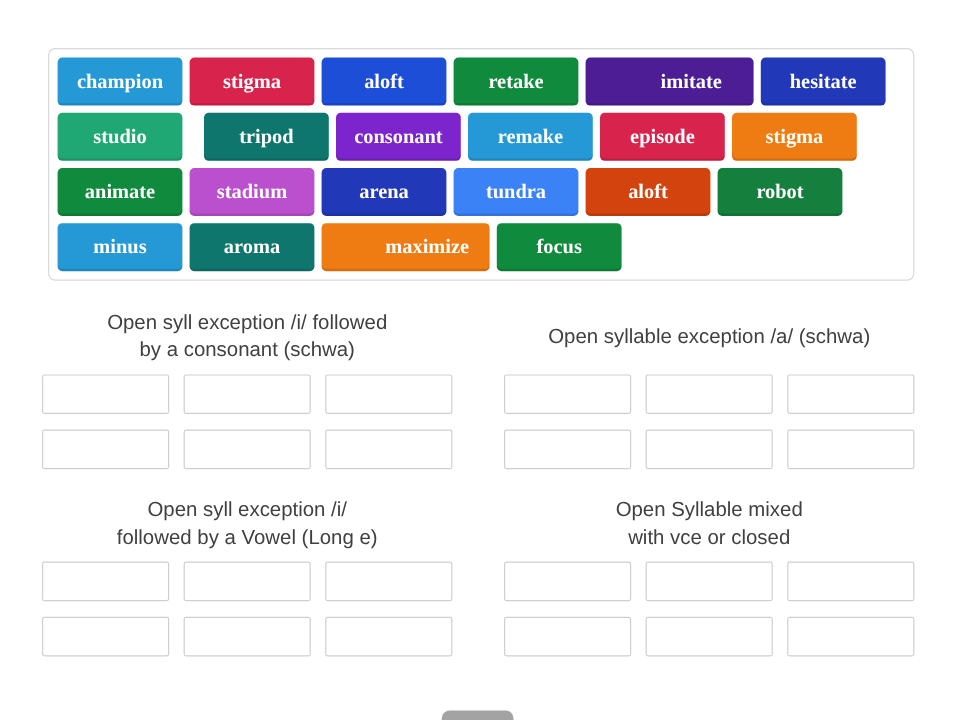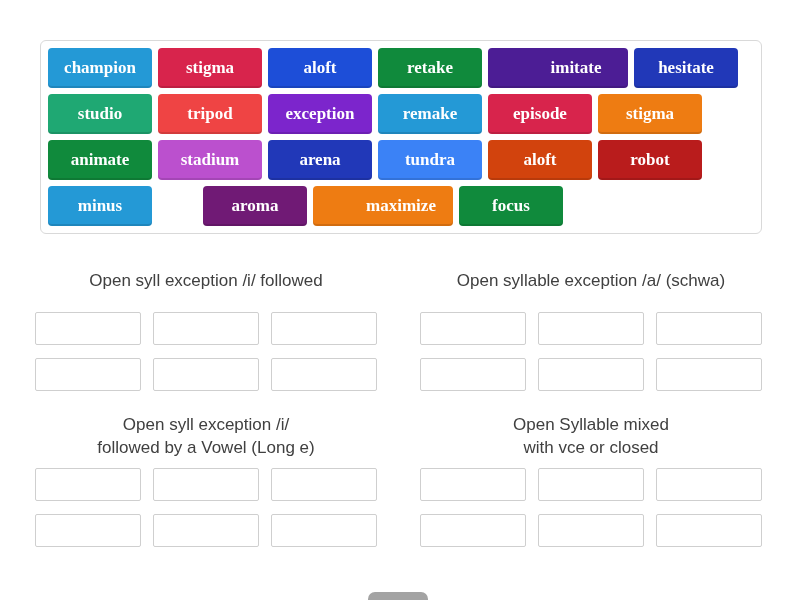--- a/index.html
+++ b/index.html
@@ -76,40 +76,41 @@
 <div id="app">
 
   <div class="tray">
     <div class="tile" style="background-color: rgb(36, 153, 214);">champion</div>
     <div class="tile" style="background-color: rgb(216, 36, 76);">stigma</div>
     <div class="tile" style="background-color: #1d4ed8;">aloft</div>
     <div class="tile" style="background-color: rgb(16, 138, 60);">retake</div>
     <div class="tile" style="background-color: #4c1d95; padding-left: 36px;">imitate</div>
     <div class="tile" style="background-color: rgb(33, 56, 184);">hesitate</div>
     <div class="tile" style="background-color: rgb(31, 168, 115);">studio</div>
-    <div class="tile" style="background-color: #ef4444;">tripod</div>
-    <div class="tile" style="background-color: rgb(124, 37, 204);">exception</div>
+    <div class="tile" style="background-color: #0f766e; margin-left: 12px;">tripod</div>
+    <div class="tile" style="background-color: rgb(124, 37, 204);">consonant</div>
     <div class="tile" style="background-color: rgb(36, 153, 214);">remake</div>
     <div class="tile" style="background-color: rgb(216, 36, 76);">episode</div>
     <div class="tile" style="background-color: rgb(238, 124, 18);">stigma</div>
     <div class="tile" style="background-color: rgb(16, 138, 60);">animate</div>
     <div class="tile" style="background-color: rgb(187, 80, 206);">stadium</div>
     <div class="tile" style="background-color: rgb(33, 56, 184);">arena</div>
     <div class="tile" style="background-color: #3b82f6;">tundra</div>
     <div class="tile" style="background-color: rgb(210, 67, 13);">aloft</div>
-    <div class="tile" style="background-color: #b91c1c;">robot</div>
+    <div class="tile" style="background-color: #15803d;">robot</div>
     <div class="tile" style="background-color: rgb(36, 153, 214);">minus</div>
-    <div class="tile" style="background-color: #701a75; margin-left: 45px;">aroma</div>
+    <div class="tile" style="background-color: #0f766e;">aroma</div>
     <div class="tile" style="background-color: rgb(238, 124, 18); padding-left: 36px;">maximize</div>
     <div class="tile" style="background-color: rgb(16, 138, 60);">focus</div>
   </div>
 
   <div class="group group-1">
     <div class="group-title">
       <div>Open syll exception /i/ followed</div>
+      <div>by a consonant (schwa)</div>
     </div>
     <div class="slots">
       <div class="slot"></div>
       <div class="slot"></div>
       <div class="slot"></div>
       <div class="slot"></div>
       <div class="slot"></div>
       <div class="slot"></div>
     </div>
   </div>

